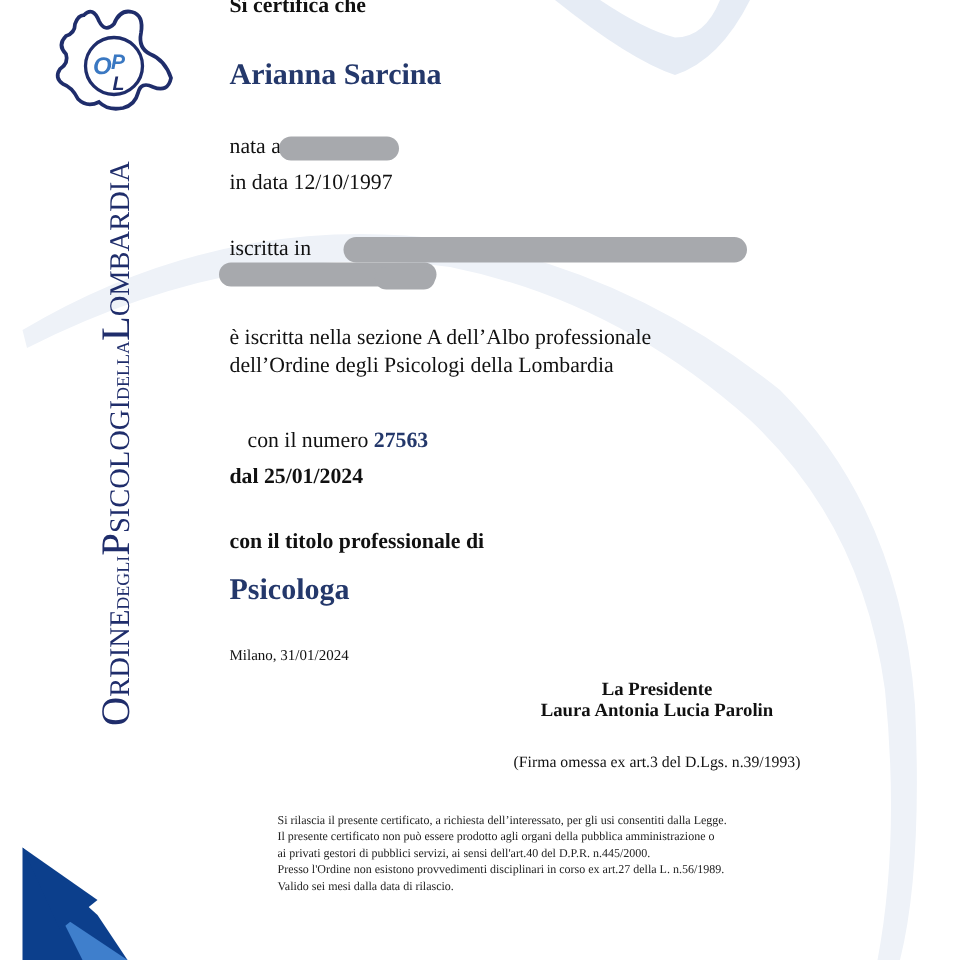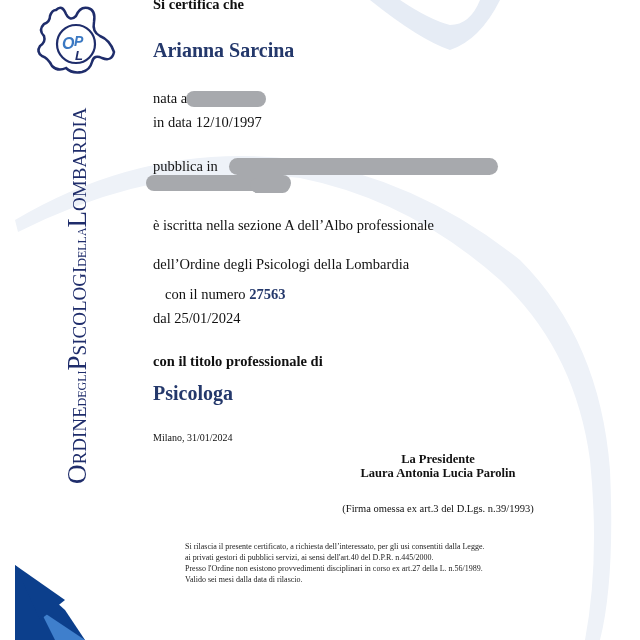--- a/index.html
+++ b/index.html
@@ -60,46 +60,47 @@
 
 <div class="content">
   <div class="t bold" style="top:-4px;">Si certifica che</div>
   <div class="t name" style="top:39px;">Arianna Sarcina</div>
 
   <div class="t" style="top:90px;">
     <span>nata a</span>
   </div>
   <div class="t" style="top:114px;">in data 12/10/1997</div>
 
-  <div class="t" style="top:158px;">pubblica   in</div>
+  <div class="t" style="top:158px;">iscritta   in</div>
 
   <div class="t" style="top:217px;">è iscritta nella sezione A dell’Albo professionale</div>
-  <div class="t" style="top:256px;">dell’Ordine degli Psicologi della Lombardia</div>
+  <div class="t" style="top:236px;">dell’Ordine degli Psicologi della Lombardia</div>
 
   <div class="t" style="top:286px;margin-left:12px;">
     <span>con il numero</span>
     <span class="bold navy">27563</span>
   </div>
-  <div class="t" style="top:310px;">dal 25/01/2024</div>
+  <div class="t" style="top:310px;font-weight:bold;">dal 25/01/2024</div>
 
   <div class="t bold" style="top:353px;">con il titolo professionale di</div>
   <div class="t name" style="top:382px;">Psicologa</div>
 
   <div class="t" style="top:432px; font-size:10px;">Milano, 31/01/2024</div>
 </div>
 
 <div class="redact" style="left:186px; top:91px; width:80px; height:16px;"></div>
 <div class="redact" style="left:229px; top:158px; width:269px; height:17px;"></div>
 <div class="redact" style="left:146px; top:175px; width:145px; height:16px;"></div>
 <div class="redact" style="left:250px; top:178px; width:40px; height:15px;"></div>
 
 <div class="sign" style="top:452px;">
   <div class="line">La Presidente</div>
   <div class="line">Laura Antonia Lucia Parolin</div>
   <div class="note">(Firma omessa ex art.3 del D.Lgs. n.39/1993)</div>
 </div>
 
 <div class="footer">
   <div>Si rilascia il presente certificato, a richiesta dell’interessato, per gli usi consentiti dalla Legge.</div>
+  <div>Il presente certificato non può essere prodotto agli organi della pubblica amministrazione o</div>
   <div>ai privati gestori di pubblici servizi, ai sensi dell'art.40 del D.P.R. n.445/2000.</div>
   <div>Presso l'Ordine non esistono provvedimenti disciplinari in corso ex art.27 della L. n.56/1989.</div>
   <div>Valido sei mesi dalla data di rilascio.</div>
 </div>
 
 </body></html>

